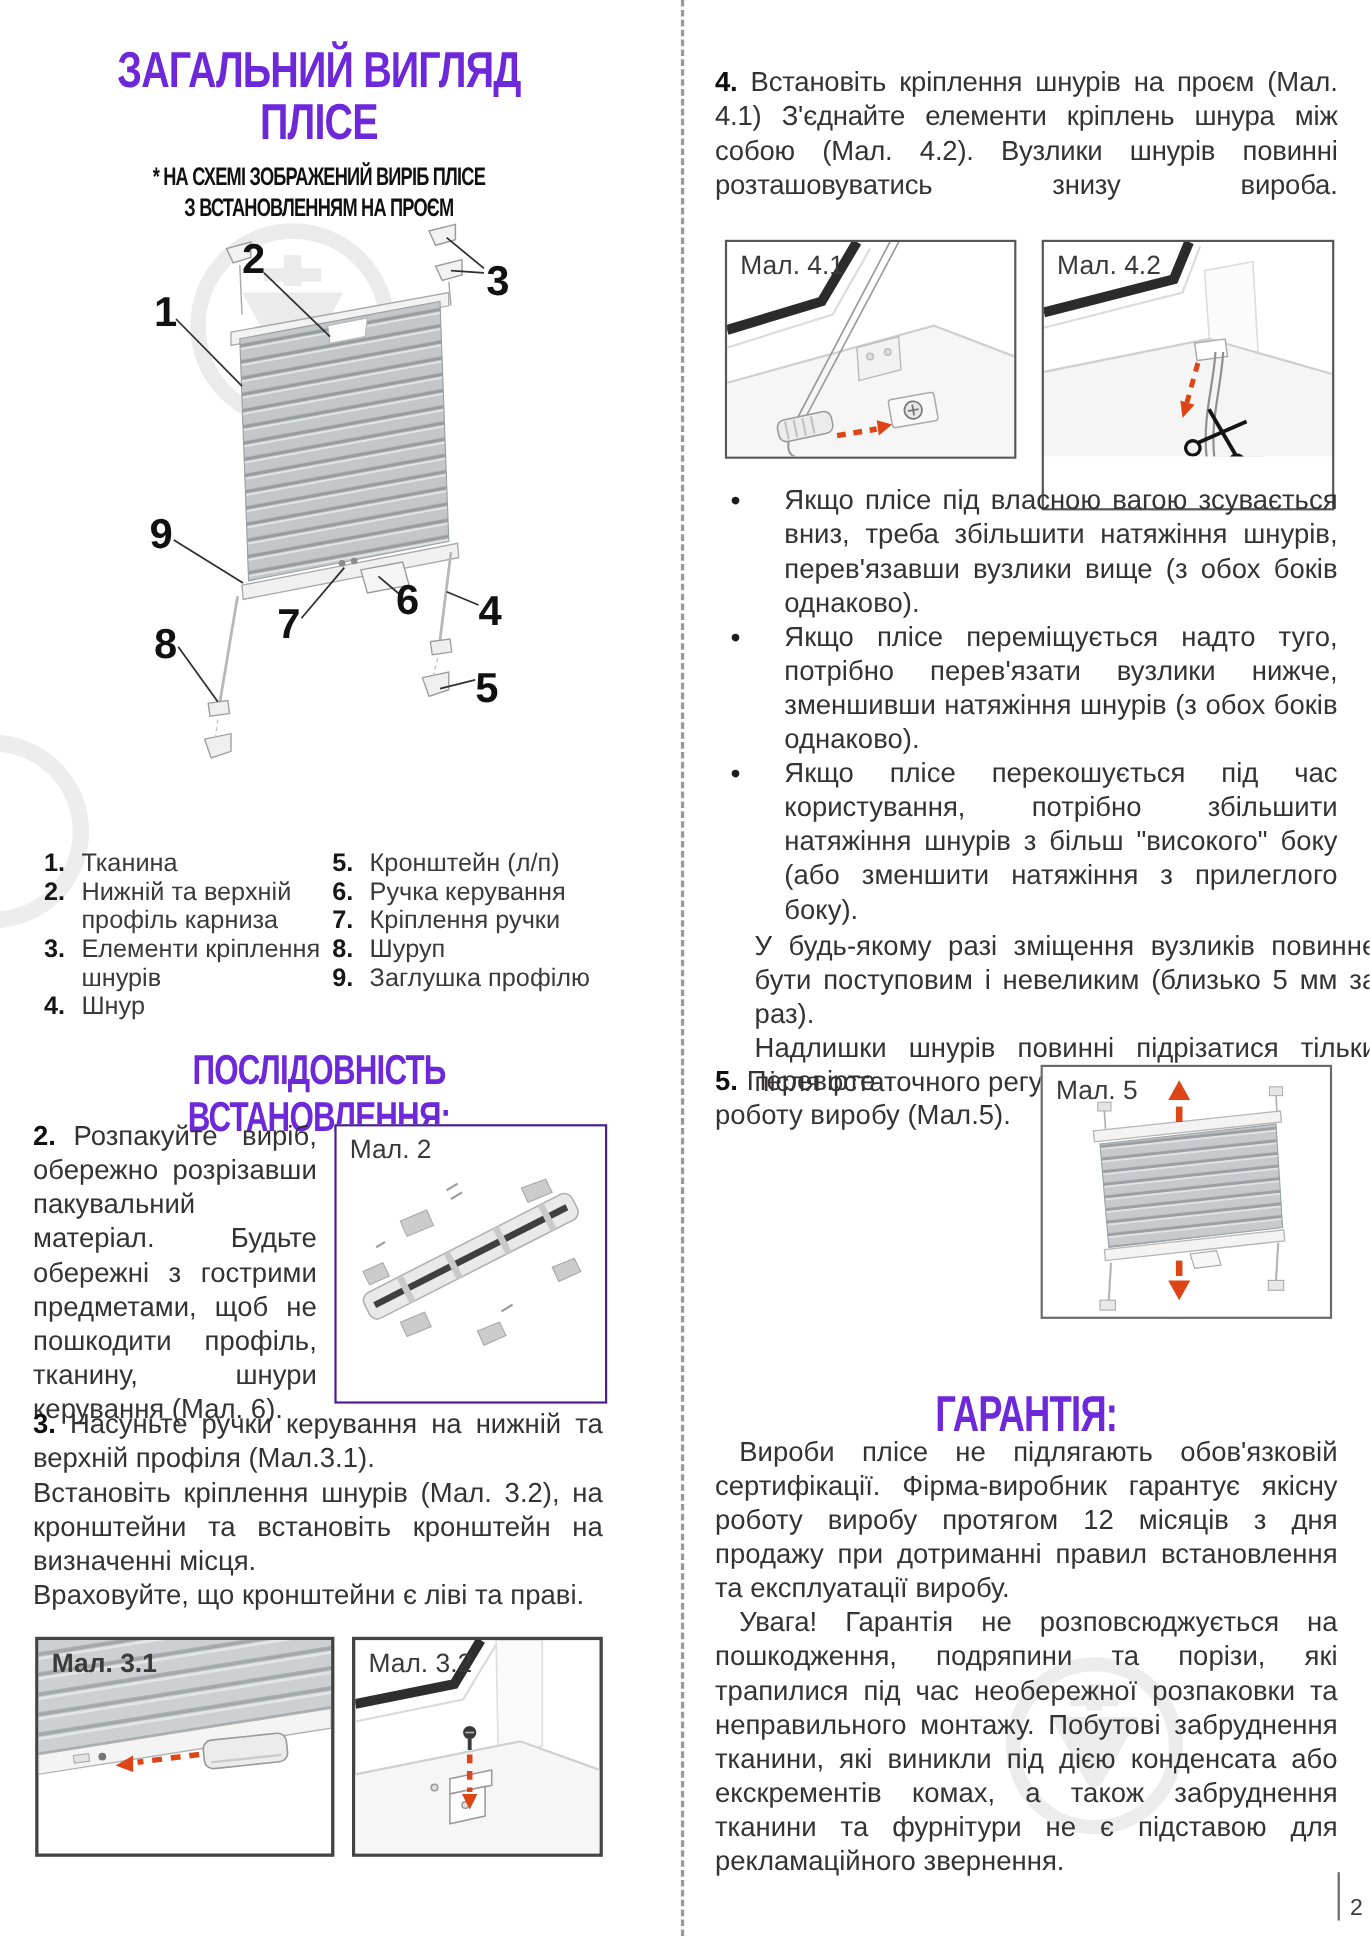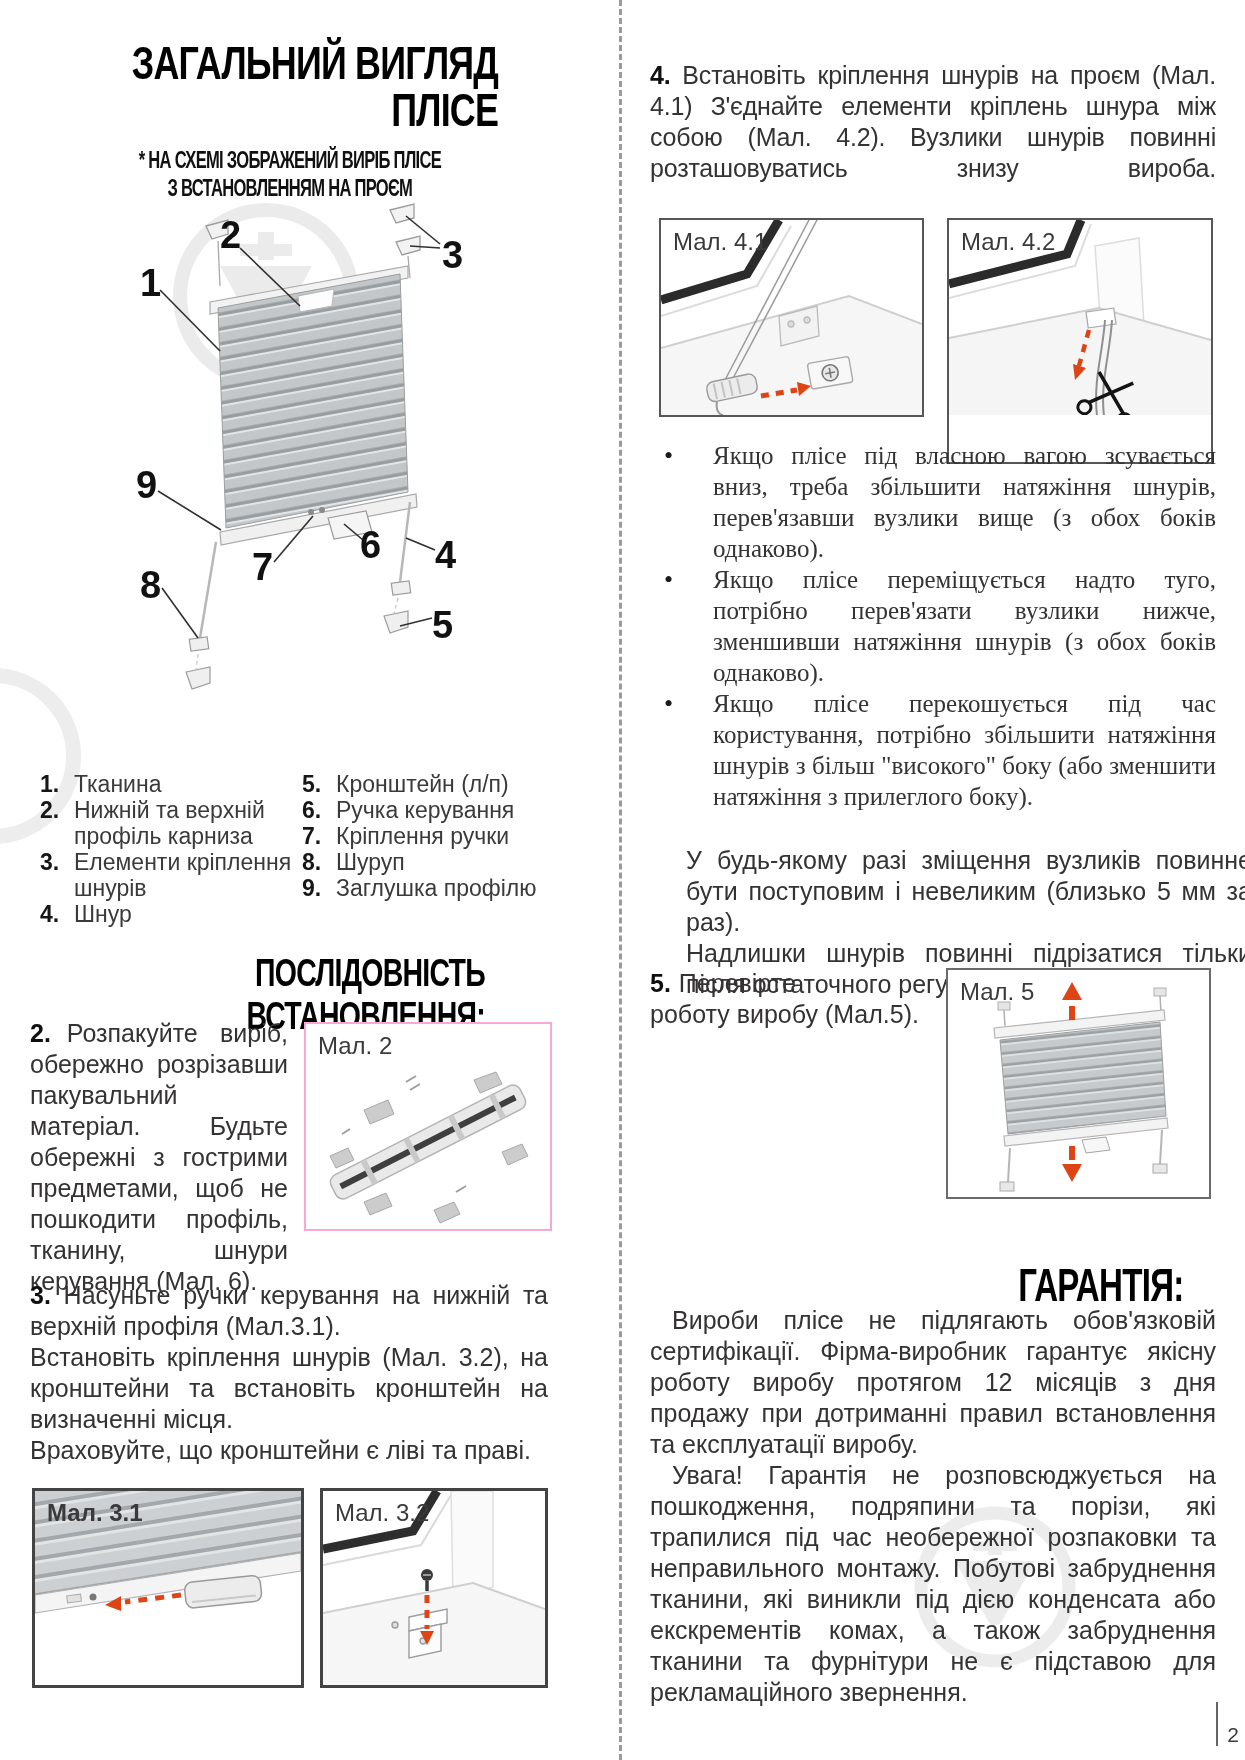--- a/index.html
+++ b/index.html
@@ -8,21 +8,21 @@
     width:1245px; height:1760px; position:relative; overflow:hidden;
     font-family:"Liberation Sans", sans-serif; color:#2e2c2d;
   }
   .divider {
     position:absolute; left:619px; top:0; height:1760px; width:0;
     border-left:3px dashed #9a9a9a;
   }
   .col-left  { position:absolute; left:30px;  top:0; width:520px; height:1760px; }
   .col-right { position:absolute; left:650px; top:0; width:566px; height:1760px; }
 
-  .big-heading { text-align:right; color:#000000; font-weight:bold; }
+  .big-heading { text-align:center; color:#6d28d9; font-weight:bold; }
   .cond { display:inline-block; transform:scaleX(0.78); transform-origin:center; white-space:pre-line; letter-spacing:-1px; }
 
   .title { position:absolute; top:40px; left:0; width:100%; font-size:46px; line-height:47px; }
   .subtitle { position:absolute; top:146px; left:0; width:100%; text-align:center; font-weight:bold; color:#111; font-size:23px; line-height:28px; }
   .subtitle .cond { transform:scaleX(0.72); }
 
   .main-diagram { position:absolute; left:18px; top:186px; }
   .cnum { font-size:38px; font-weight:bold; fill:#111; font-family:"Liberation Sans",sans-serif; }
   .leader { stroke:#2f2f2f; stroke-width:1.6; }
 
@@ -40,31 +40,31 @@
   .body b { color:#0f0f0f; }
   .preline { white-space:pre-line; }
 
   .step2 { position:absolute; left:0; top:1018px; width:258px; }
   .step2 b { margin-right:16px; }
   .step3 { position:absolute; left:0; top:1280px; width:518px; }
   .step3 p { text-align:justify; }
 
   .figbox { position:absolute; background:#fff; }
   .fig-label { position:absolute; top:8px; left:12px; font-size:24px; color:#3a3a3a; z-index:2;text-align:center; }
-  .fig2  { left:274px; top:1022px; width:248px; height:209px; border:2px solid #f9a8d4; }
+  .fig2  { left:274px; top:1022px; width:248px; height:254px; border:2px solid #4c1d95; }
   .fig31 { left:2px;   top:1488px; width:272px; height:200px; border:3px solid #434343;font-weight:bold; }
   .fig32 { left:290px; top:1488px; width:228px; height:200px; border:3px solid #434343;padding-left:36px; }
   .fig41 { left:9px;   top:218px;  width:265px; height:199px; border:2px solid #565656; }
   .fig42 { left:297px; top:218px;  width:266px; height:246px; border:2px solid #565656; }
   .fig5  { left:296px; top:968px;  width:265px; height:231px; border:2px solid #6b6b6b; }
   .figbox svg { position:absolute; left:0; top:0; }
 
   .step4 { position:absolute; left:0; top:60px; width:566px; text-align-last:justify; letter-spacing:-0.2px; }
   .bullets { position:absolute; left:0; top:440px; width:566px; list-style:none; }
-  .bullets li { position:relative; padding-left:63px; font-size:25px; line-height:31px; text-align:justify; color:#343233;font-family:Liberation Serif, serif; }
+  .bullets li { position:relative; padding-left:63px; font-size:25px; line-height:31px; text-align:justify; color:#343233; }
   .bullets li::before { content:"\2022"; position:absolute; left:14px; top:0; font-size:26px; color:#1c1c1c; }
   .notes { position:absolute; left:0; top:845px; width:566px;margin-left:36px; }
   .step5 { position:absolute; left:0; top:968px; width:270px; text-align:left; }
   .step5 b { margin-right:8px; }
 
   .warranty-heading { position:absolute; top:1258px; left:0; width:100%; font-size:46px; }
   .warranty-heading .cond { transform:scaleX(0.72); }
   .warranty-p1 { position:absolute; left:0; top:1305px; width:566px; text-indent:22px; z-index:1; }
   .warranty-p2 { position:absolute; left:0; top:1460px; width:566px; text-indent:22px; z-index:1; }
 

